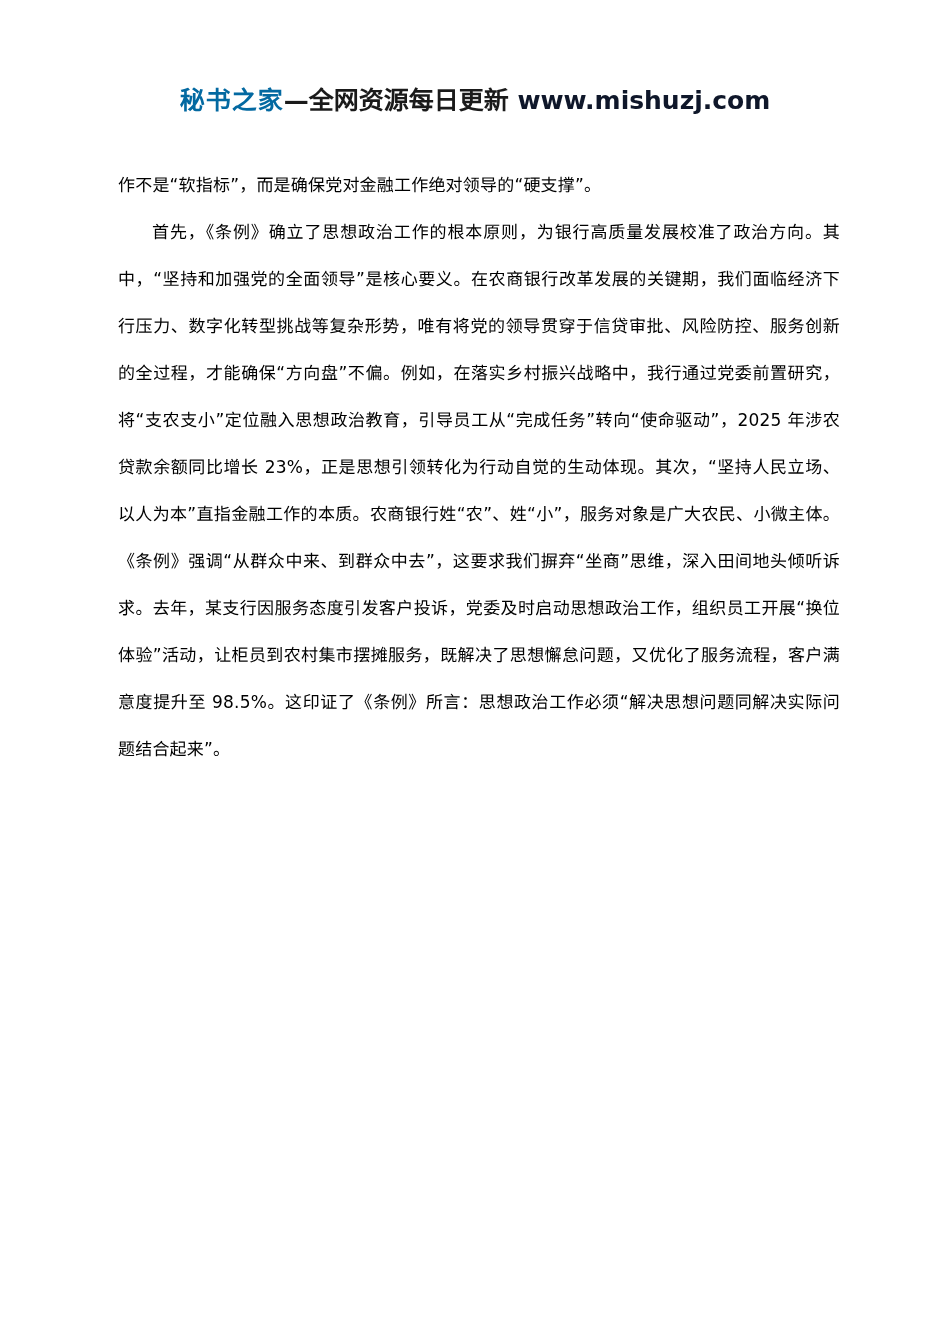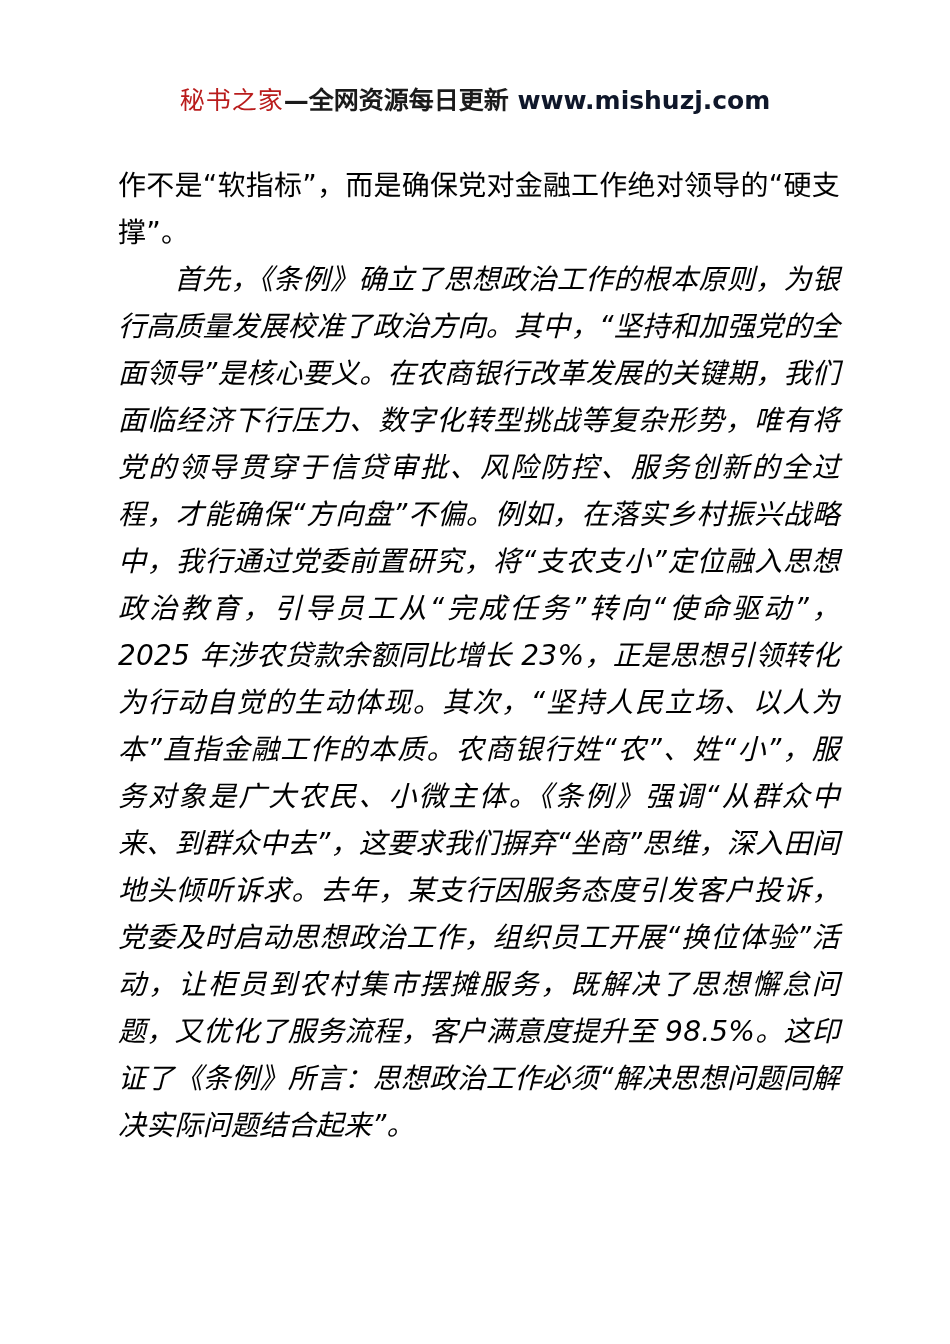--- a/index.html
+++ b/index.html
@@ -19,51 +19,50 @@
     position: absolute;
     top: 86px;
     left: 0;
     width: 950px;
     text-align: center;
     font-size: 25px;
     line-height: 30px;
     white-space: nowrap;
   }
   .header .brand {
-    color: #b91c1c;
-    font-weight: normal;
+    color: #0369a1;
+    font-weight: bold;
     letter-spacing: 1px;
   }
   .header .tagline {
     color: #1a1a1a;
     font-weight: bold;
   }
   .header .url {
     color: #0f172a;
     font-weight: bold;
   }
   .body-text {
     position: absolute;
     top: 162px;
     left: 118px;
     width: 722px;
-    font-size: 28px;
+    font-size: 17px;
     line-height: 47px;
     color: #000000;
     text-align: justify;
     text-justify: inter-ideograph;
     letter-spacing: 0.2px;
   }
   .body-text p {
     margin: 0;
     text-indent: 0;
   }
   .body-text p.indent {
     text-indent: 2em;
-    font-style: italic;
   }
 </style>
 </head>
 <body>
 
 <div class="page">
 
   <div class="header">
     <span class="brand">秘书之家</span><span class="tagline">—全网资源每日更新 </span><span class="url">www.mishuzj.com</span>
   </div>

